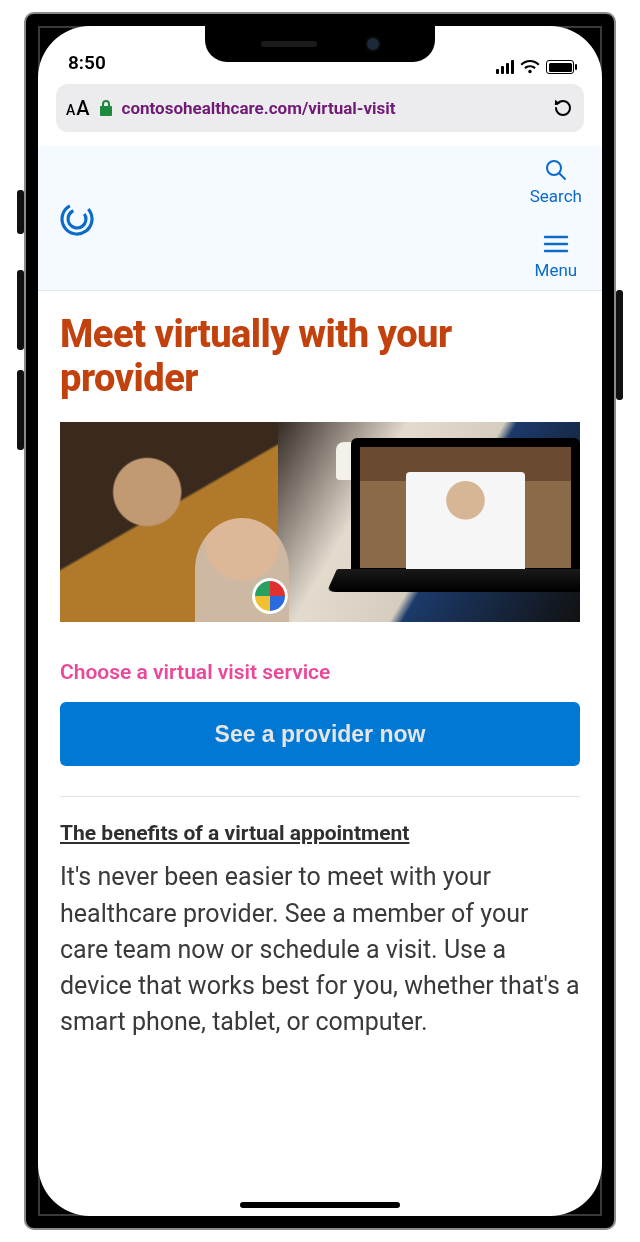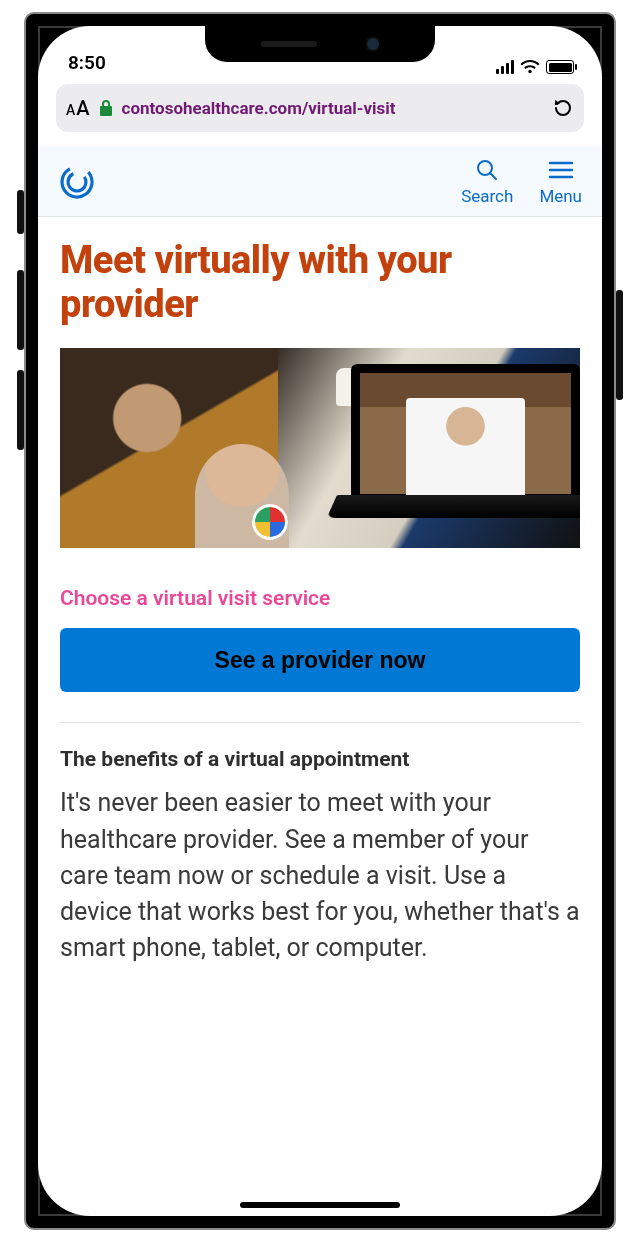--- a/index.html
+++ b/index.html
@@ -97,21 +97,21 @@
 
   
   .page-header {
     background:#f4faff;
     border-bottom:1px solid #e0e6ea;
     padding: 12px 20px 10px 20px;
     display:flex; align-items:center; justify-content:space-between;
   }
   .logo { color:#0b6bcb; }
   .logo svg{ display:block; }
-  .header-actions{ display:flex; gap:26px; }
+  .header-actions{ display:flex; gap:26px;flex-direction:column; }
   .header-btn { display:flex; flex-direction:column; align-items:center; gap:4px; color:#0b6bcb; font-size:17px; }
   .header-btn svg{ display:block; }
 
   
   .content { padding: 22px 22px 0 22px; }
   .hero-title { font-size:38px; line-height:1.15; font-weight:800; color:#c2410c; letter-spacing:-0.5px; }
   .hero-image {
     margin-top:22px;
     width:100%; height:200px;
     background: linear-gradient(120deg,#2a2420 0%, #3a322b 35%, #e3dbce 55%, #d5cdbf 70%, #1b3a6a 72%, #111 100%);
@@ -128,34 +128,34 @@
   .hero-image .laptop .panel{ position:absolute; inset:5% 4% 23% 4%; background: linear-gradient(180deg,#6b4a32 0 28%, #8a6a48 28% 100%); }
   .hero-image .laptop .doc{ position:absolute; left:24%; top:20%; width:52%; height:60%; background: radial-gradient(circle at 50% 28%, #d7b696 0 20%, transparent 21%), #f6f6f6; border-radius:4px; }
   .hero-image .laptop .kb{ position:absolute; left:-6%; right:-4%; bottom:0; height:22%; background:linear-gradient(180deg,#1a1a1a,#000); transform:perspective(400px) rotateX(55deg); transform-origin:top; border-radius:2px 2px 8px 8px; }
 
   .section-label { margin-top:38px; font-size:21px; font-weight:600; color:#ec4899; }
 
   .cta-btn {
     margin-top:18px;
     width:100%;
     background:#0078d4;
-    color:#000000;
+    color:#e5e5e5;
     border:none;
     border-radius:6px;
     height:64px;
     font-size:23px;
     font-weight:600;
     cursor:pointer;
     display:flex; align-items:center; justify-content:center;
   }
   .cta-btn + .cta-btn { margin-top:16px; }
 
   .divider { margin: 30px 0 24px; height:1px; background:#e3e3e3; }
 
-  .benefits-title { font-size:21px; font-weight:700; color:#2f2f2f; margin-bottom:14px; }
+  .benefits-title { font-size:21px; font-weight:700; color:#2f2f2f; margin-bottom:14px;text-decoration:underline; }
   .benefits-body  { font-size:25px; line-height:1.45; color:#3a3a3a; }
 
   
   .home-indicator {
     position:absolute; bottom:8px; left:50%; transform:translateX(-50%);
     width:160px; height:6px; background:#000; border-radius:3px;
   }
 </style>
 </head>
 <body>

